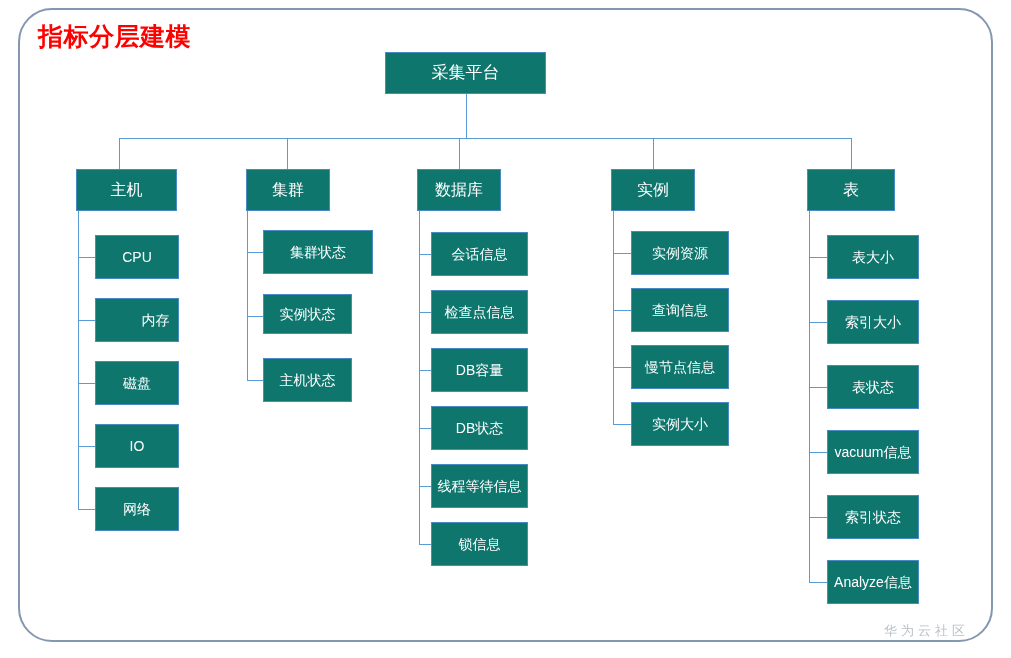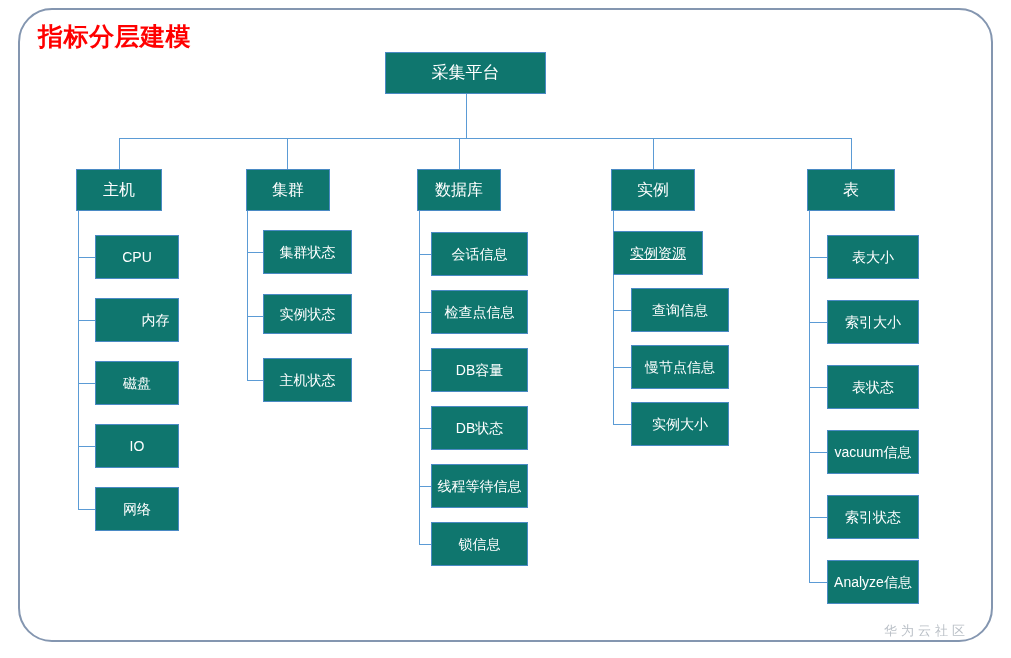--- a/index.html
+++ b/index.html
@@ -127,42 +127,42 @@
       <div class="conn-h" style="left: 809px; top: 387px; width: 18px;"></div>
       <div class="conn-h" style="left: 809px; top: 452px; width: 18px;"></div>
       <div class="conn-h" style="left: 809px; top: 517px; width: 18px;"></div>
       <div class="conn-h" style="left: 809px; top: 582px; width: 18px;"></div>
       <div class="conn-v" style="left: 809px; top: 211px; height: 371px;"></div>
     </div>
   <div id="nodes">
       <div class="node root" style="left: 385px; top: 52px; width: 161px; height: 42px;">
         <span>采集平台</span>
       </div>
-      <div class="node lvl2" style="left: 76px; top: 169px; width: 86px; height: 42px;">
+      <div class="node lvl2" style="left: 76px; top: 169px; width: 101px; height: 42px;">
         <span>主机</span>
       </div>
       <div class="node leaf" style="left: 95px; top: 235px; width: 84px; height: 44px;">
         <span>CPU</span>
       </div>
       <div class="node leaf" style="left: 95px; top: 298px; width: 84px; height: 44px; padding-left: 37px;">
         <span>内存</span>
       </div>
       <div class="node leaf" style="left: 95px; top: 361px; width: 84px; height: 44px;">
         <span>磁盘</span>
       </div>
       <div class="node leaf" style="left: 95px; top: 424px; width: 84px; height: 44px;">
         <span>IO</span>
       </div>
       <div class="node leaf" style="left: 95px; top: 487px; width: 84px; height: 44px;">
         <span>网络</span>
       </div>
       <div class="node lvl2" style="left: 246px; top: 169px; width: 84px; height: 42px;">
         <span>集群</span>
       </div>
-      <div class="node leaf" style="left: 263px; top: 230px; width: 89px; height: 44px;">
+      <div class="node leaf" style="left: 263px; top: 230px; width: 110px; height: 44px;">
         <span>集群状态</span>
       </div>
       <div class="node leaf" style="left: 263px; top: 294px; width: 89px; height: 40px;">
         <span>实例状态</span>
       </div>
       <div class="node leaf" style="left: 263px; top: 358px; width: 89px; height: 44px;">
         <span>主机状态</span>
       </div>
       <div class="node lvl2" style="left: 417px; top: 169px; width: 84px; height: 42px;">
         <span>数据库</span>
@@ -181,21 +181,21 @@
       </div>
       <div class="node leaf" style="left: 431px; top: 464px; width: 97px; height: 44px;">
         <span>线程等待信息</span>
       </div>
       <div class="node leaf" style="left: 431px; top: 522px; width: 97px; height: 44px;">
         <span>锁信息</span>
       </div>
       <div class="node lvl2" style="left: 611px; top: 169px; width: 84px; height: 42px;">
         <span>实例</span>
       </div>
-      <div class="node leaf" style="left: 613px; top: 231px; width: 90px; height: 44px; text-decoration: underline;">
+      <div class="node leaf" style="left: 631px; top: 231px; width: 98px; height: 44px;">
         <span>实例资源</span>
       </div>
       <div class="node leaf" style="left: 631px; top: 288px; width: 98px; height: 44px;">
         <span>查询信息</span>
       </div>
       <div class="node leaf" style="left: 631px; top: 345px; width: 98px; height: 44px;">
         <span>慢节点信息</span>
       </div>
       <div class="node leaf" style="left: 631px; top: 402px; width: 98px; height: 44px;">
         <span>实例大小</span>

